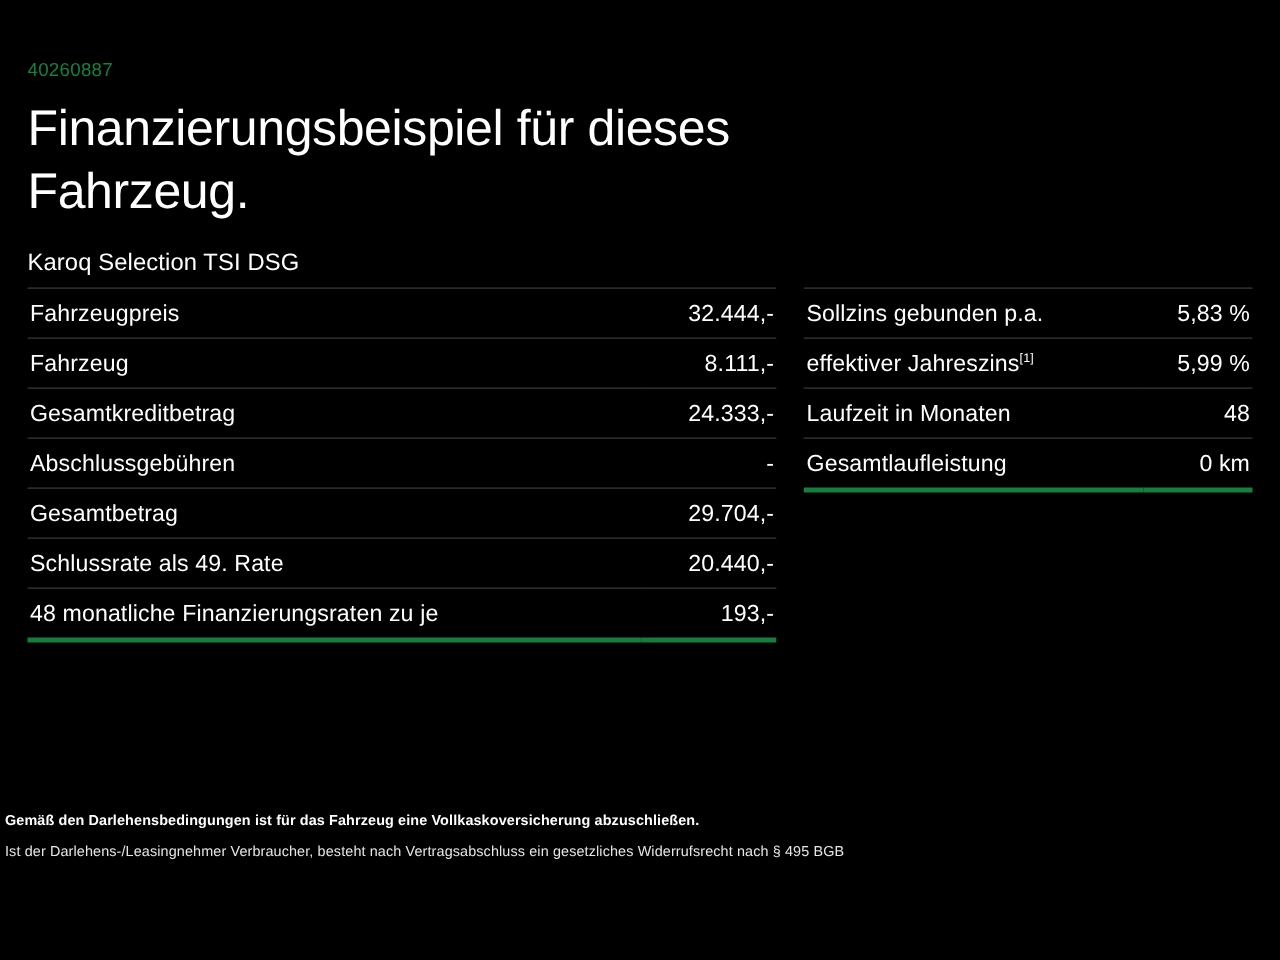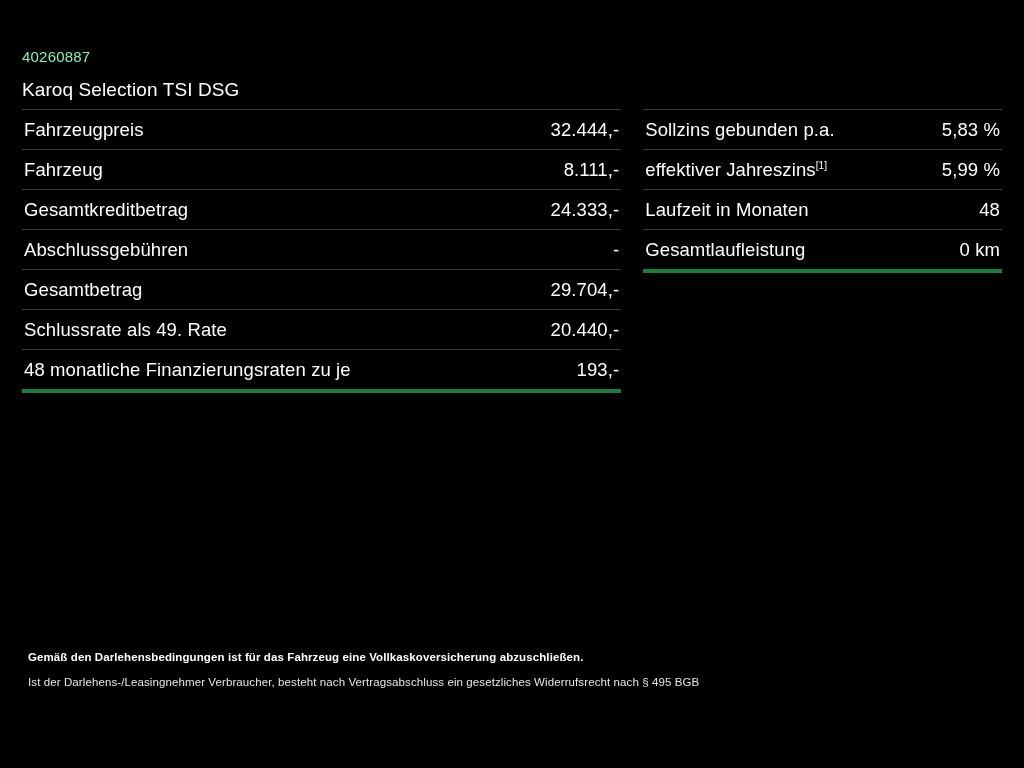--- a/index.html
+++ b/index.html
@@ -15,21 +15,21 @@
     -webkit-font-smoothing: antialiased;
   }
   .page {
     position: relative;
     width: 1024px;
     height: 768px;
     padding: 48px 22px 0 22px;
   }
   .ref-number {
     font-size: 15px;
-    color: #86efac;
+    color: #15803d;
     letter-spacing: 0.2px;
     margin-bottom: 14px;
   }
   .headline {
     font-size: 40px;
     line-height: 1.24;
     font-weight: 400;
     color: #ffffff;
     letter-spacing: -0.3px;
     margin-bottom: 22px;
@@ -75,21 +75,21 @@
   .fin-table tr.total td {
     font-weight: normal;
   }
   sup {
     font-size: 10px;
     vertical-align: super;
     line-height: 0;
   }
   .footnotes {
     position: absolute;
-    left: 28px;
+    left: 4px;
     bottom: 76px;
     width: 980px;
   }
   .fn-bold {
     font-size: 11.5px;
     font-weight: bold;
     color: #ffffff;
     margin-bottom: 9px;
     letter-spacing: 0.1px;
   }
@@ -107,20 +107,21 @@
   }
   .fn-ref sup { font-size: 9px; }
 </style>
 </head>
 <body>
 
 <div class="page">
 
   <div class="ref-number">40260887</div>
 
+  <h1 class="headline">Finanzierungsbeispiel für dieses Fahrzeug.</h1>
 
   <div class="model-name">Karoq Selection TSI DSG</div>
 
   <div class="tables">
 
     <div class="table-col-left">
       <table class="fin-table">
         <tbody>
           <tr>
             <td>Fahrzeugpreis</td>

